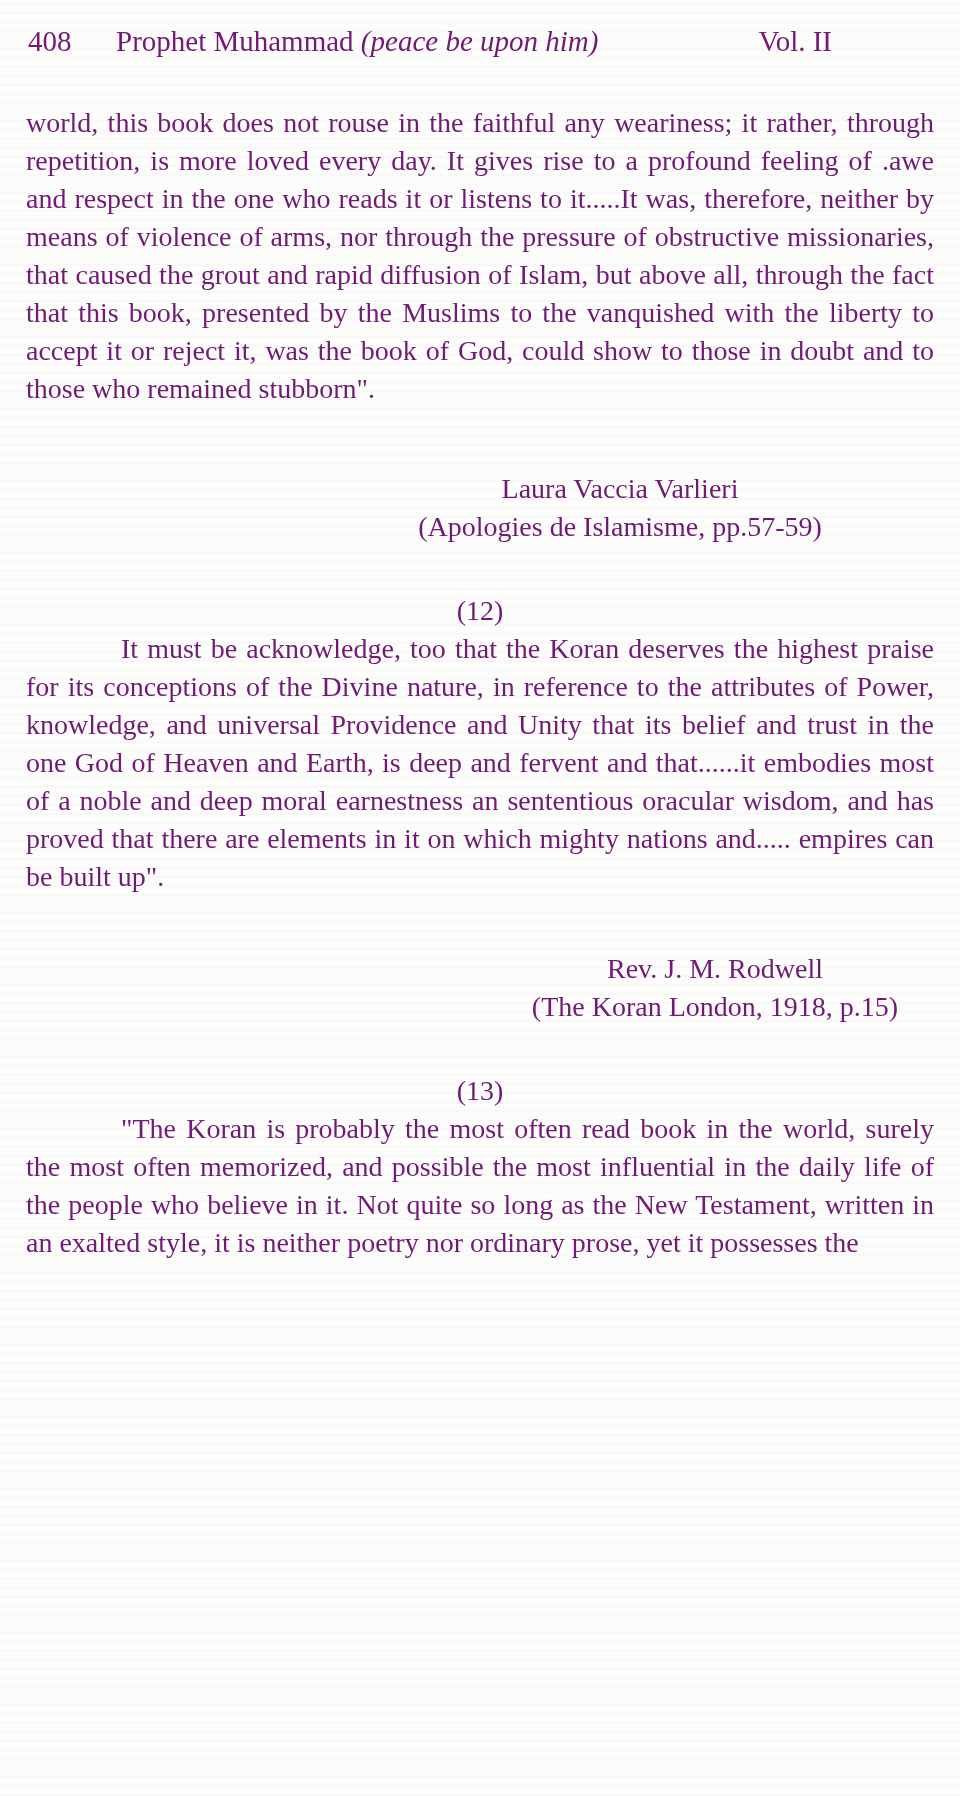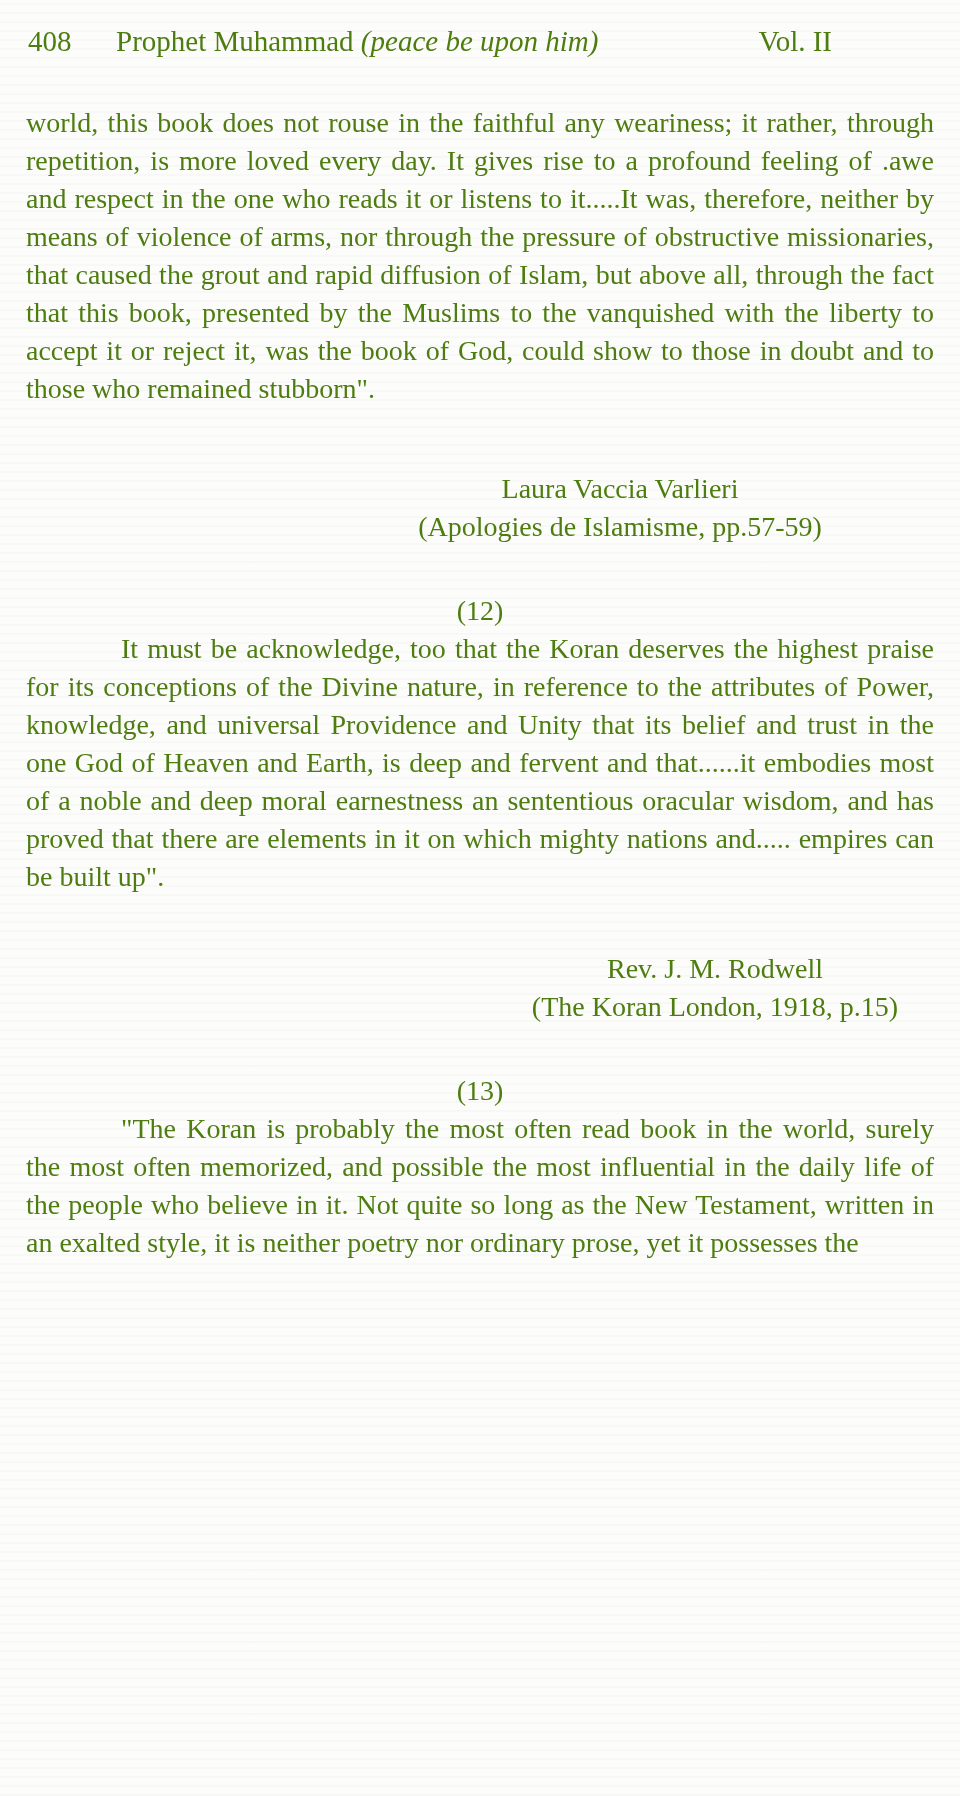--- a/index.html
+++ b/index.html
@@ -7,21 +7,21 @@
     padding: 0;
     background: #ffffff;
   }
   .page {
     position: relative;
     width: 960px;
     height: 1796px;
     margin: 0;
     background: #fcfcfa;
     font-family: "Liberation Serif", serif;
-    color: #4d7c0f;
+    color: #701a75;
     overflow: hidden;
     box-sizing: border-box;
     padding-top: 24px;
   }
   
   .page::before {
     content: "";
     position: absolute;
     inset: 0;
     background: repeating-linear-gradient(

